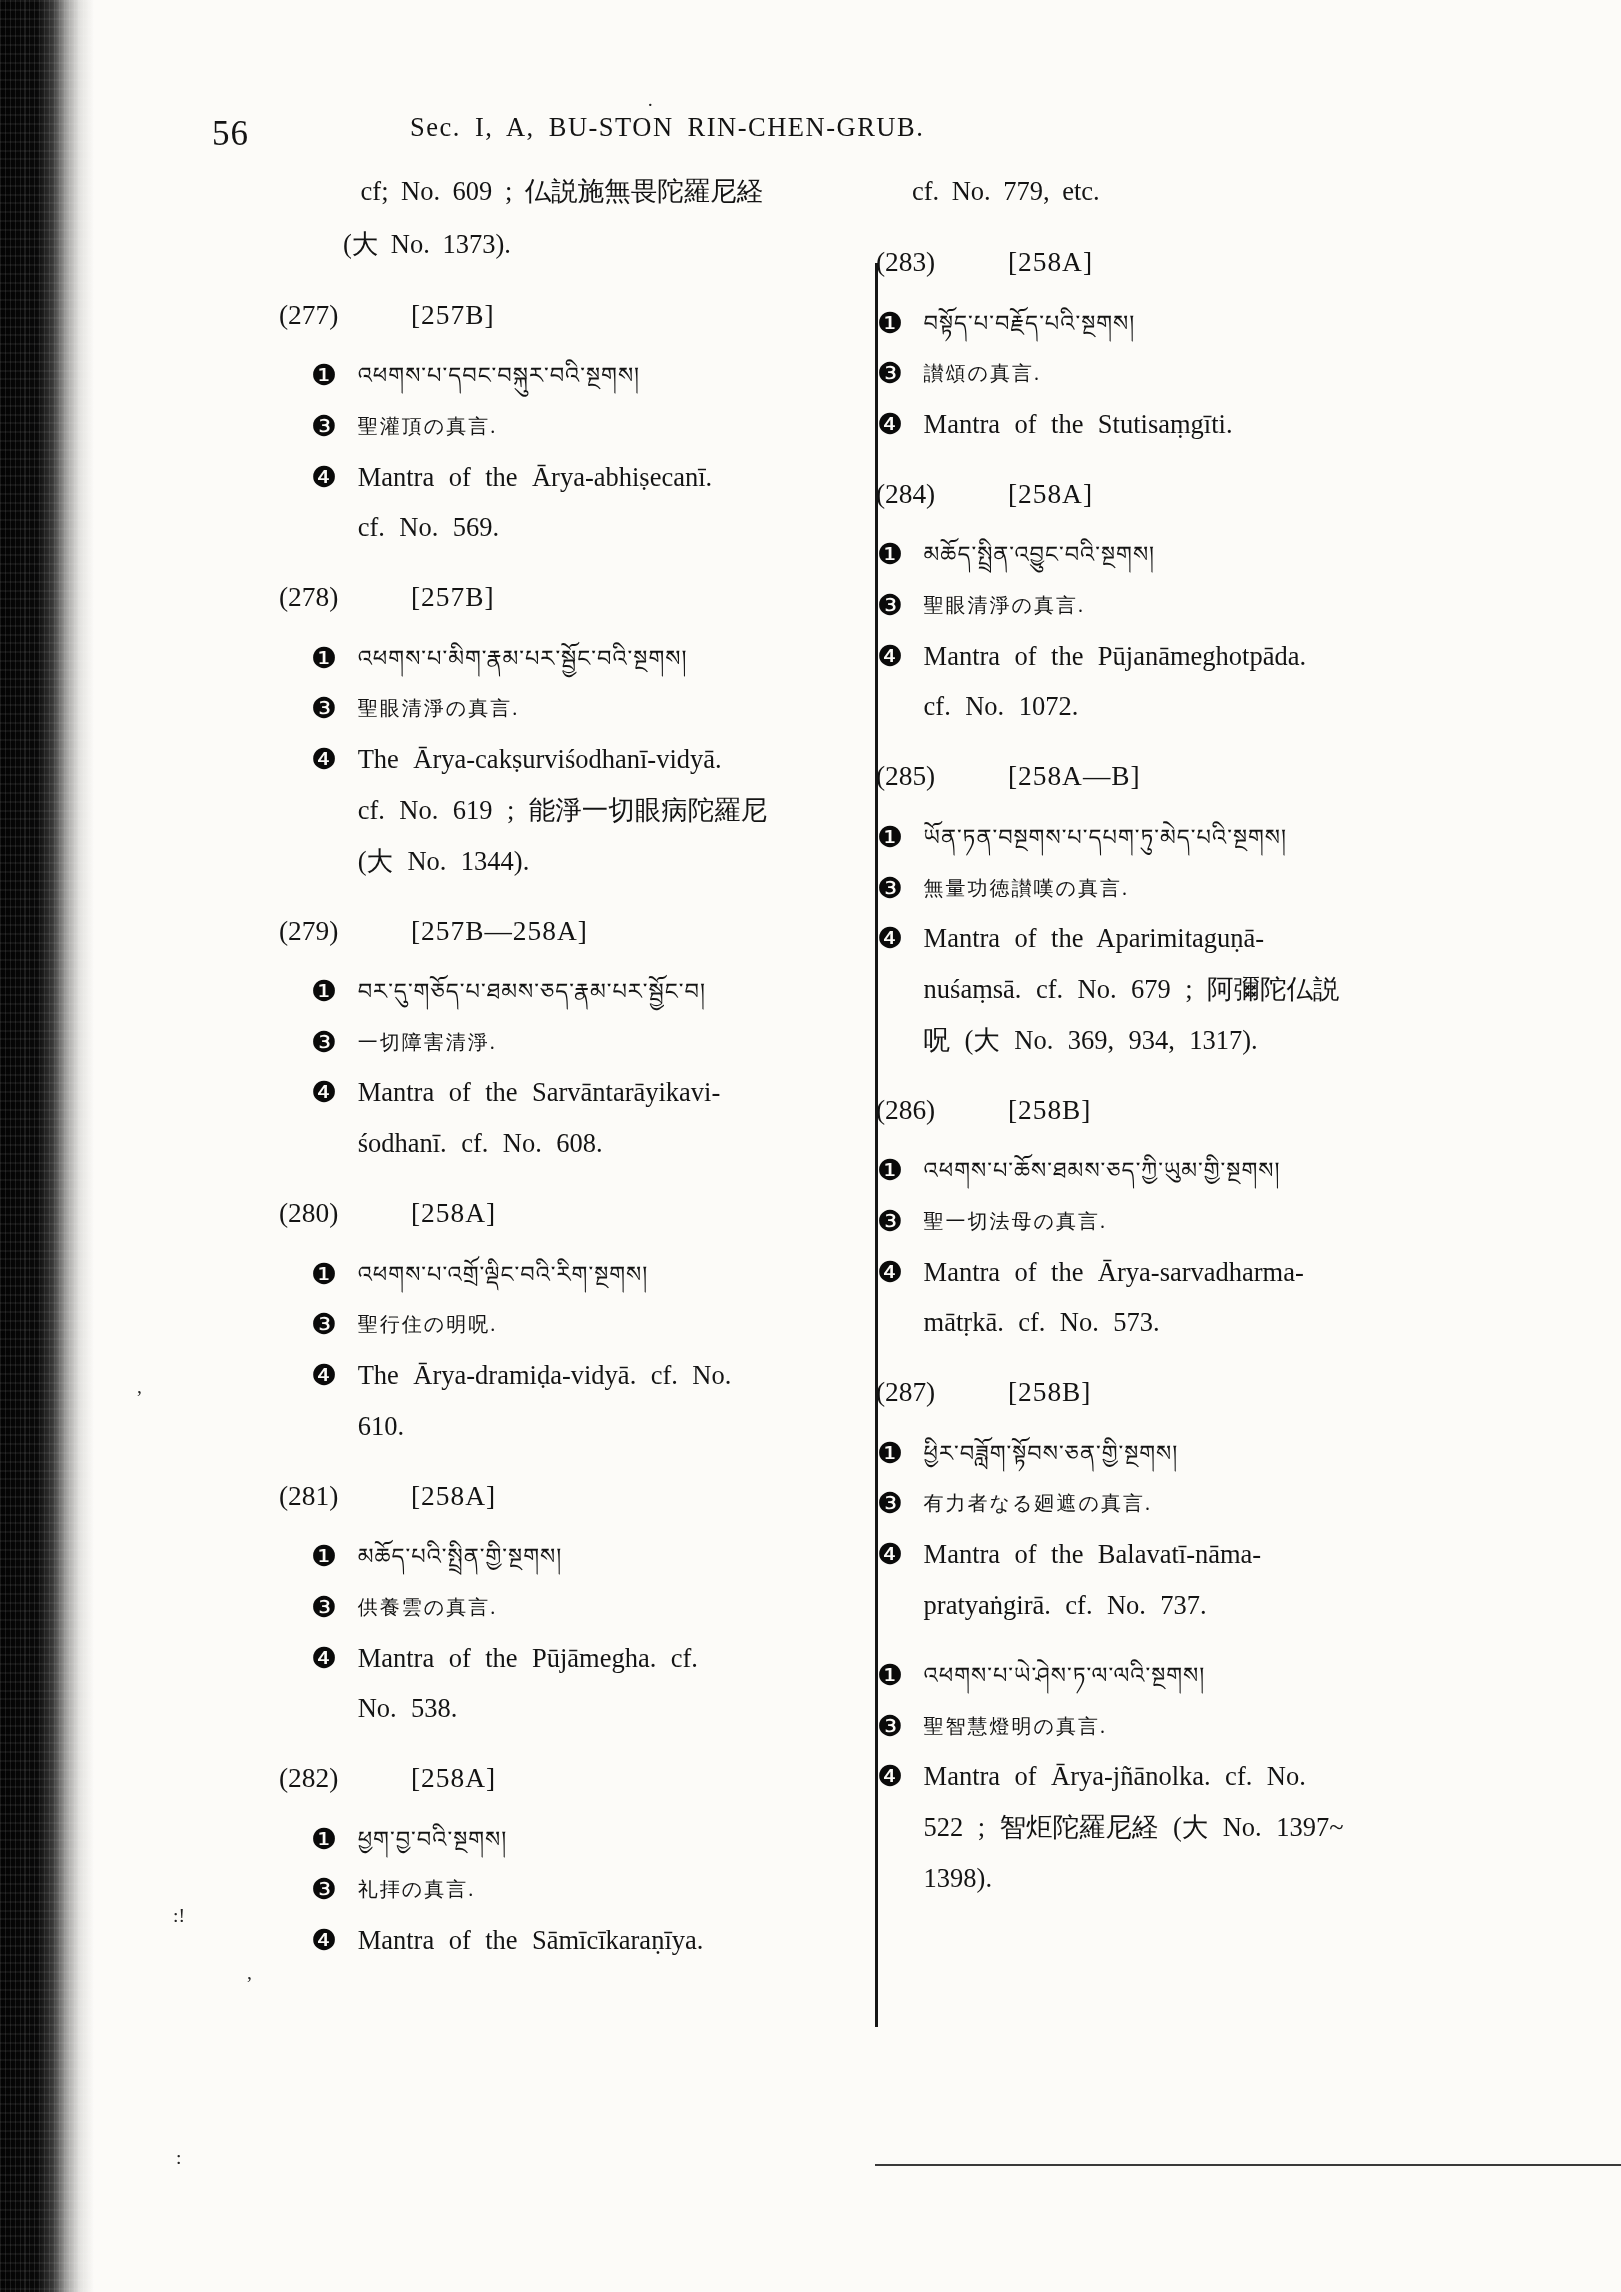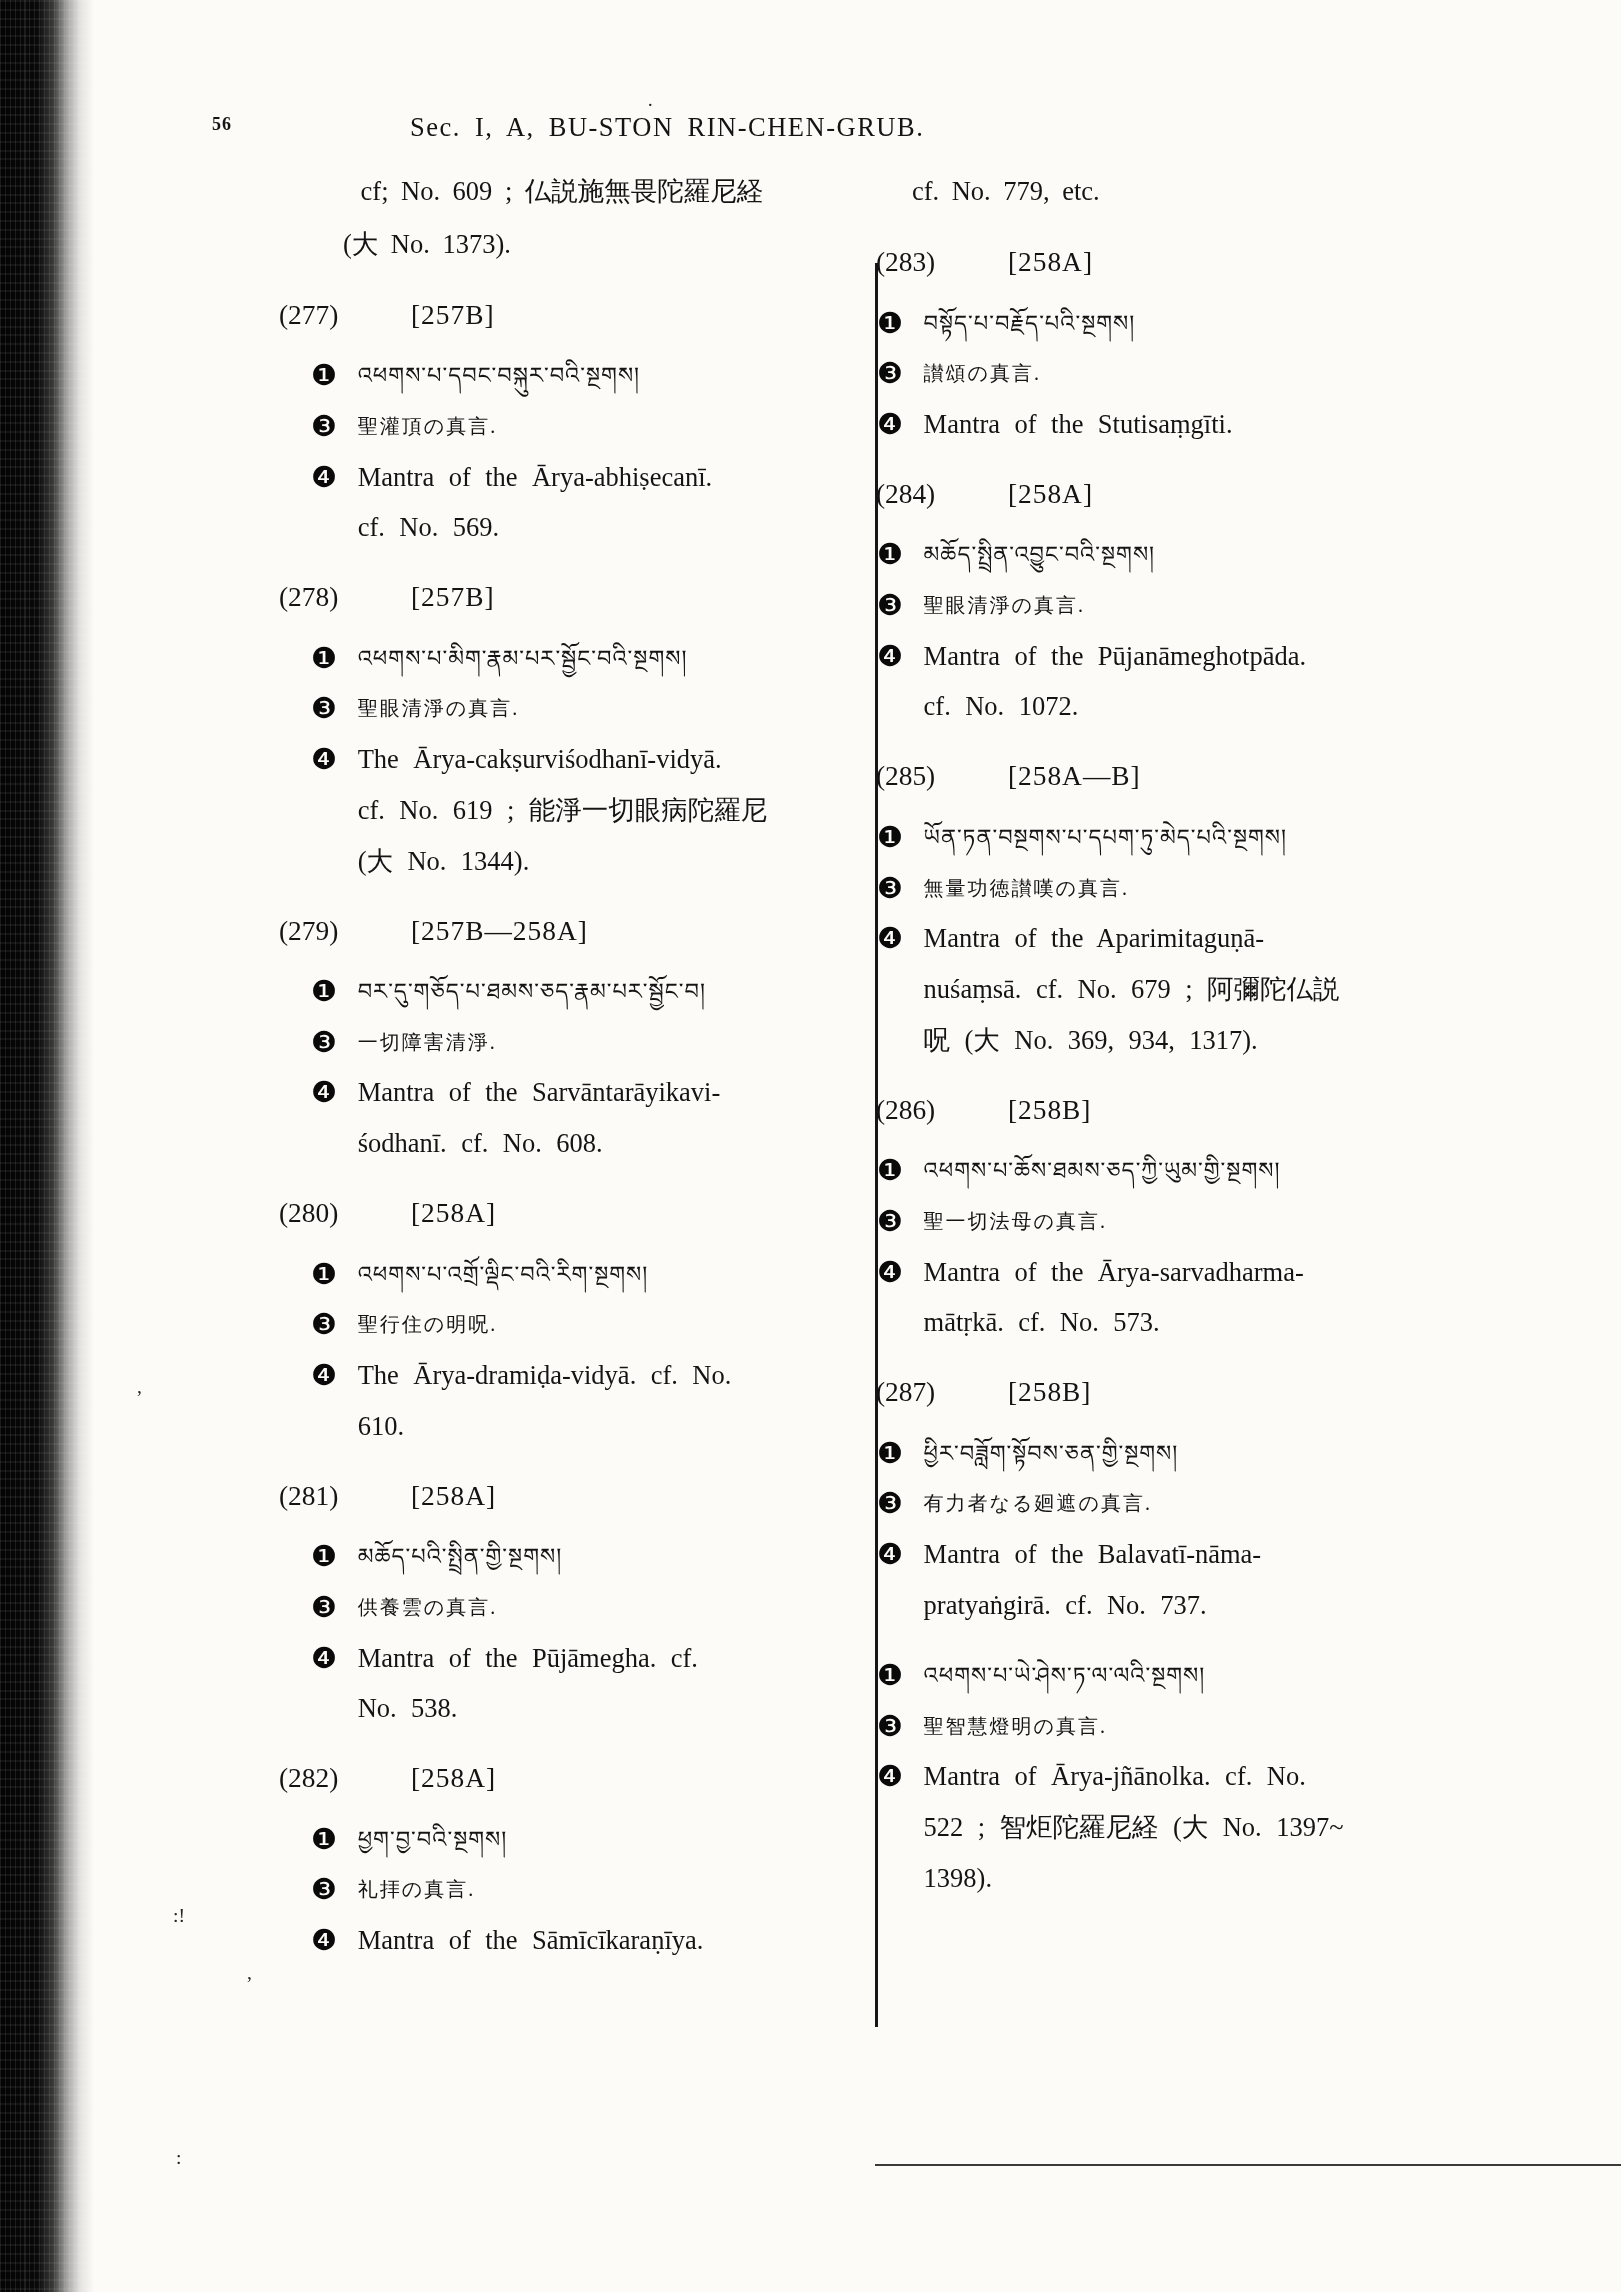--- a/index.html
+++ b/index.html
@@ -17,21 +17,21 @@
     background:linear-gradient(to right,#040404 0px,#090909 37px,rgba(15,15,15,.82) 53px,rgba(25,25,25,.38) 67px,rgba(45,45,45,.12) 80px,rgba(60,60,60,0) 94px);
   }
   .scan-edge::after {
     content:""; position:absolute; inset:0;
     background:
       repeating-linear-gradient(to right, rgba(255,255,255,.09) 0 1px, rgba(0,0,0,0) 1px 4.9px),
       repeating-linear-gradient(to bottom, rgba(255,255,255,.06) 0 2px, rgba(0,0,0,0) 2px 8.8px);
   }
   .page-number {
     position:absolute; left:212px; top:114px;
-    font-size:18px; font-weight:bold; letter-spacing:1px;
+    font-size:35px; font-weight:normal; letter-spacing:1px;
   }
   .running-header {
     position:absolute; left:410px; top:112px;
     font-size:26.5px; letter-spacing:1.5px; word-spacing:5.9px; white-space:nowrap;
   }
   .divider {
     position:absolute; left:875px; top:263px;
     width:2.9px; height:1764px; background:#161616;
   }
   .bottom-rule {

